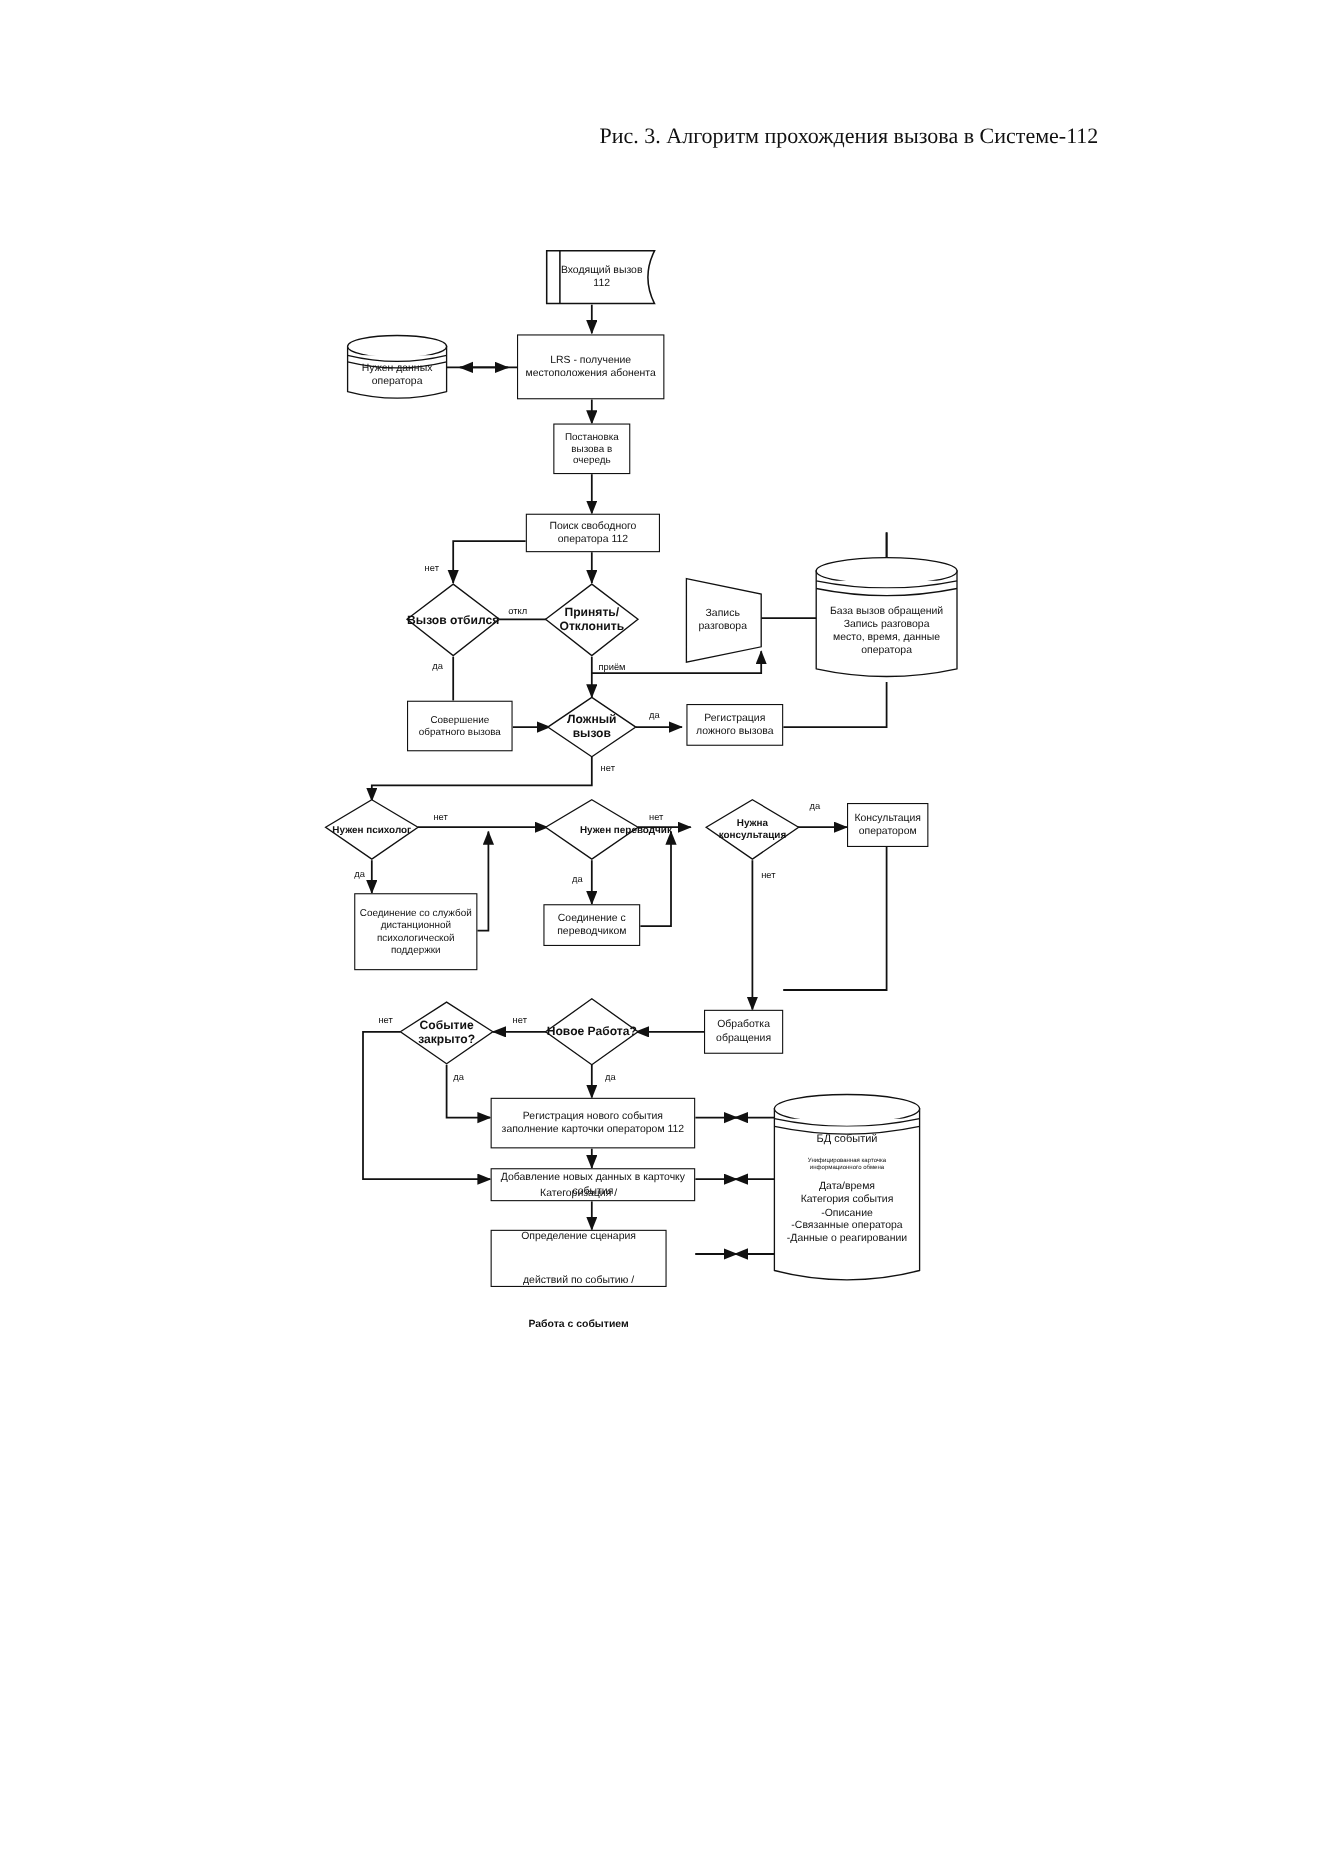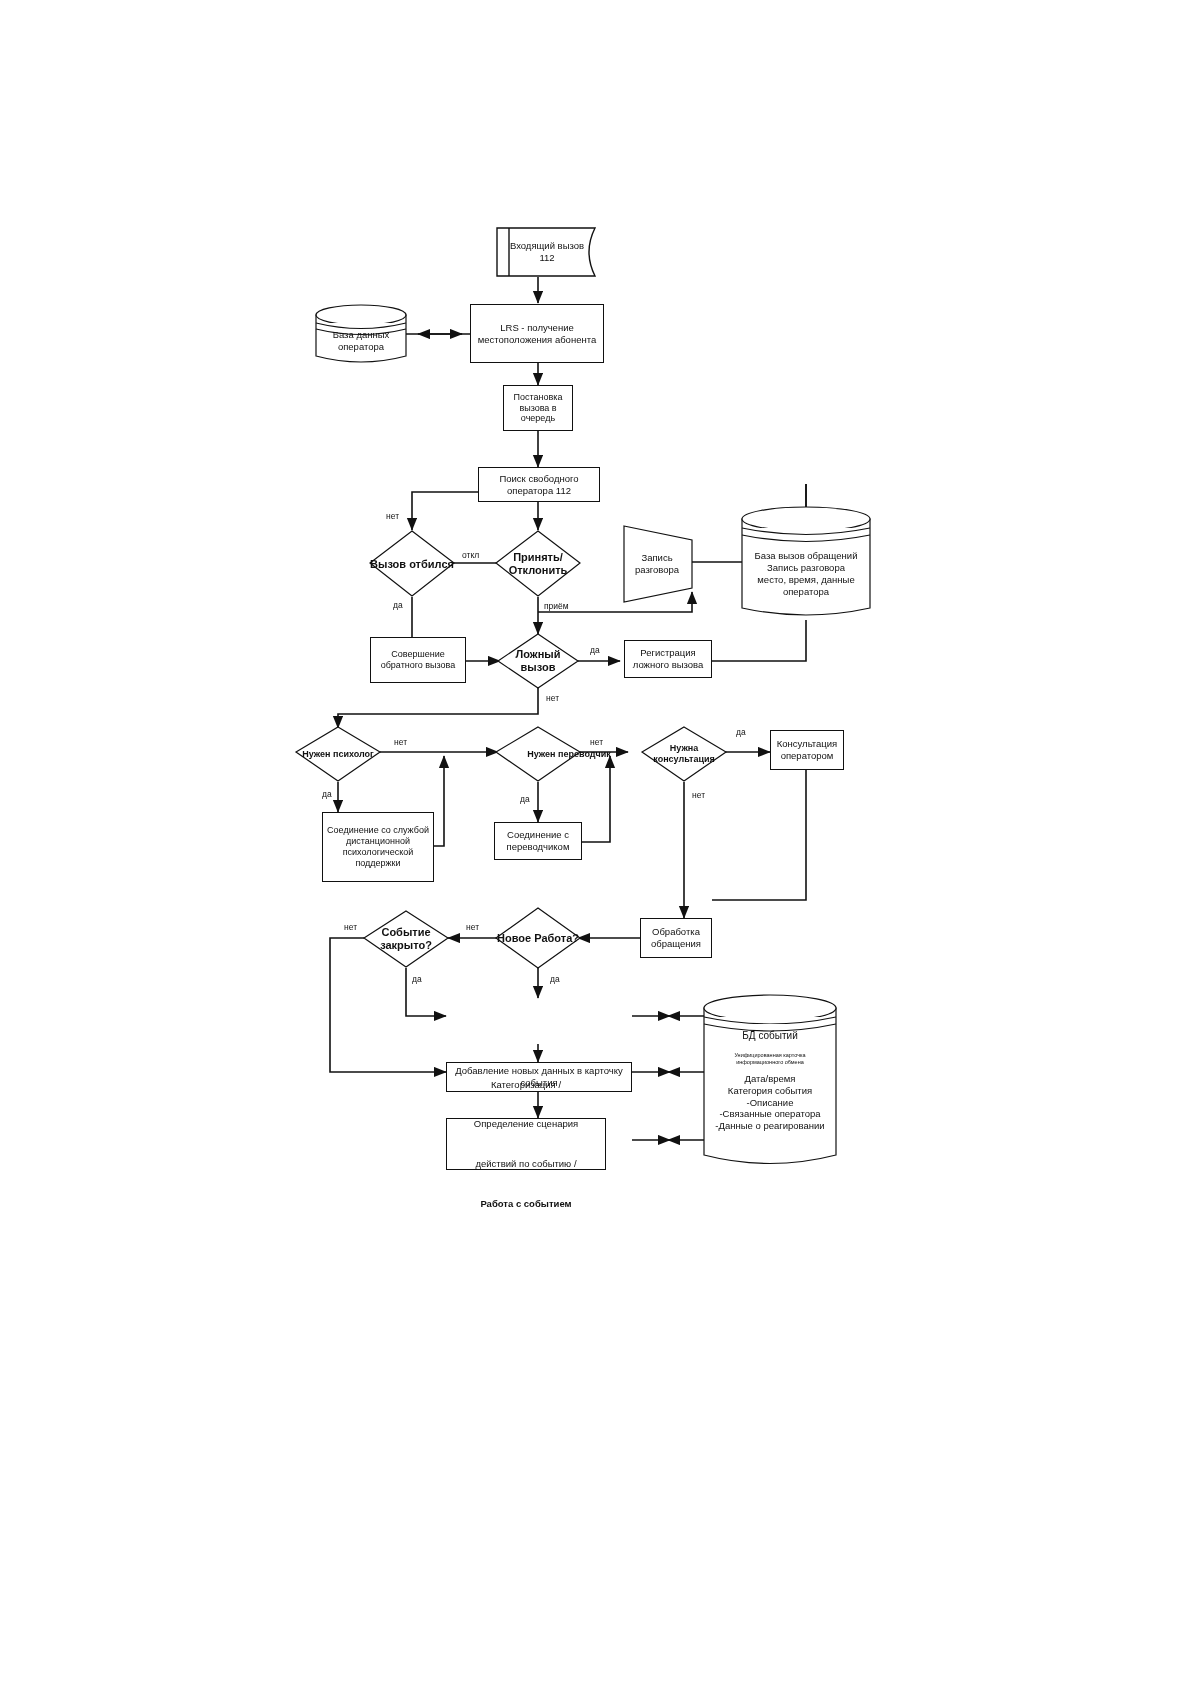--- a/index.html
+++ b/index.html
@@ -18,20 +18,21 @@
   .db-text .tiny{font-size:5.5px;line-height:1.3;}
   .db-text .mid{font-size:10px;}
   .doc-text{position:absolute;inset:0;display:flex;align-items:center;justify-content:center;text-align:center;font-size:10px;line-height:1.25;color:#111;}
   .bold{font-weight:bold;}
 </style>
 </head>
 <body>
 
 <div id="canvas">
 
+  <div class="title">Рис. 3. Алгоритм прохождения вызова в Системе-112</div>
 
   <svg class="wires" viewBox="0 0 1200 1697">
     <defs>
       <marker id="ah" markerWidth="9" markerHeight="9" refX="7.5" refY="3.2" orient="auto">
         <path d="M0,0 L8,3.2 L0,6.4 z" fill="#111"></path>
       </marker>
     </defs>
     <g stroke="#111" stroke-width="1.6" fill="none">
 
       <line x1="538" y1="277" x2="538" y2="303" marker-end="url(#ah)"></line>
@@ -152,21 +153,21 @@
       <polygon points="406,911 448,938 406,967 364,938"></polygon>
       <polygon points="538,908 580,938 538,968 496,938"></polygon>
     </g>
   </svg>
 
   <div class="doc-text" style="left:505px;top:228px;width:84px;height:48px;position:absolute;font-size:9.5px;">Входящий вызов 112</div>
 
   <div class="node proc" style="left:470px;top:304px;width:134px;height:59px;">LRS - получение местоположения абонента</div>
 
   <div class="db-text" style="left:316px;top:320px;width:90px;height:42px;">
-    <div>База данных оператора</div>
+    <div>Нужен данных оператора</div>
   </div>
 
   <div class="node proc small" style="left:503px;top:385px;width:70px;height:46px;">Постановка вызова в очередь</div>
 
   <div class="node proc" style="left:478px;top:467px;width:122px;height:35px;">Поиск свободного оператора 112</div>
 
   <div class="dia-label big" style="left:370px;top:531px;width:84px;height:66px;position:absolute;">Вызов отбился</div>
   <div class="dia-label big" style="left:494px;top:531px;width:88px;height:66px;position:absolute;">Принять/ Отклонить</div>
   <div class="dia-label big" style="left:498px;top:634px;width:80px;height:54px;position:absolute;">Ложный вызов</div>
 
@@ -188,20 +189,21 @@
   <div class="node proc" style="left:770px;top:730px;width:74px;height:40px;">Консультация оператором</div>
 
   <div class="node proc small" style="left:306px;top:812px;width:112px;height:70px;margin-left:16px;">Соединение со службой дистанционной психологической поддержки</div>
   <div class="node proc" style="left:494px;top:822px;width:88px;height:38px;">Соединение с переводчиком</div>
 
   <div class="node proc" style="left:640px;top:918px;width:72px;height:40px;">Обработка обращения</div>
 
   <div class="dia-label big" style="left:364px;top:911px;width:84px;height:56px;position:absolute;">Событие закрыто?</div>
   <div class="dia-label big" style="left:496px;top:908px;width:84px;height:60px;position:absolute;">Новое Работа?</div>
 
+  <div class="node proc" style="left:446px;top:998px;width:186px;height:46px;">Регистрация нового события заполнение карточки оператором 112</div>
   <div class="node proc" style="left:446px;top:1062px;width:186px;height:30px;">Добавление новых данных в карточку события</div>
 
   <div class="node proc" style="left:446px;top:1118px;width:160px;height:52px;flex-direction:column;gap:28px;">
     <span>Категоризация /</span>
     <span>Определение сценария</span>
     <span>действий по событию /</span>
     <span class="bold">Работа с событием</span>
   </div>
 
   <div class="db-text" style="left:704px;top:1022px;width:132px;height:135px;justify-content:flex-start;padding-top:8px;">

